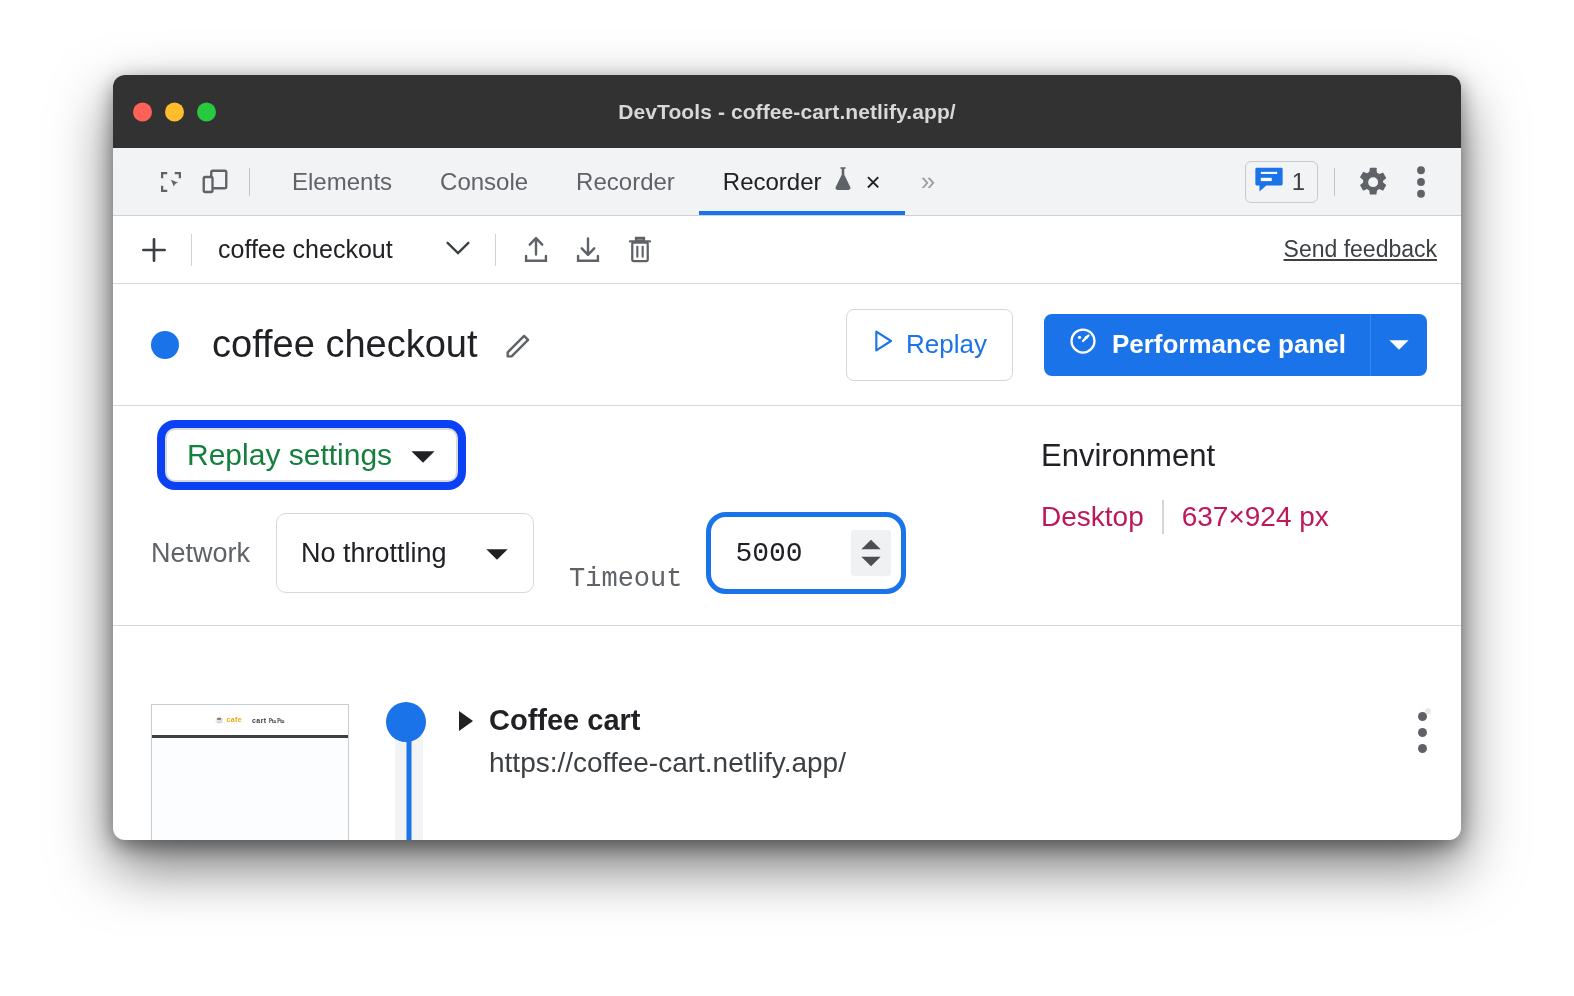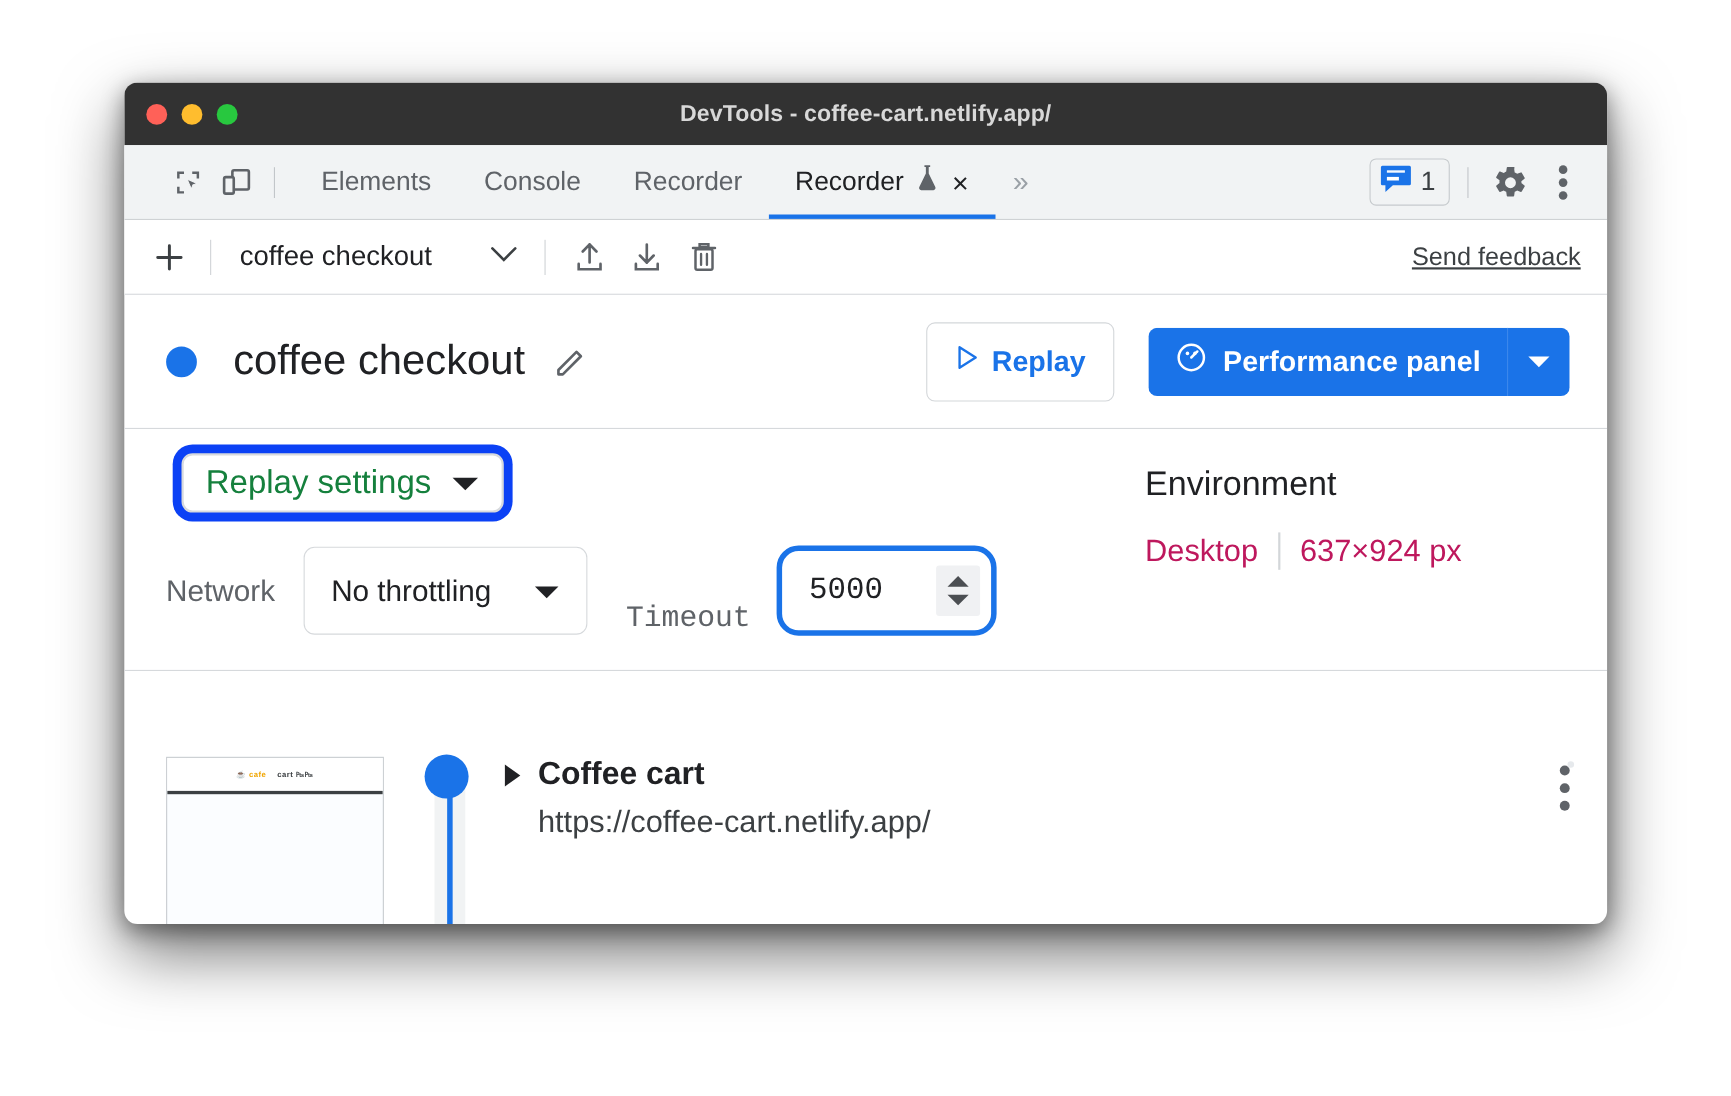--- a/index.html
+++ b/index.html
@@ -31,21 +31,21 @@
     height: 765px;
     border-radius: 12px;
     background: #ffffff;
     overflow: hidden;
     box-shadow: 0 26px 60px rgba(0,0,0,0.55), 0 6px 20px rgba(0,0,0,0.40);
   }
 
   
   #titlebar {
     position: relative;
-    height: 57px;
+    height: 73px;
     background: #323232;
     display: flex;
     align-items: center;
     justify-content: center;
   }
   .traffic-lights {
     position: absolute;
     left: 20px;
     top: 50%;
     transform: translateY(-50%);
@@ -233,21 +233,21 @@
     display: flex;
     align-items: center;
     gap: 12px;
     height: 72px;
     padding: 0 25px;
     border: 1px solid #d4d7da;
     border-radius: 8px;
     background: #ffffff;
     color: #1a73e8;
     font-size: 26px;
-    font-weight: bold;
+    font-weight: normal;
     box-sizing: border-box;
     white-space: nowrap;
   }
   .perf-group {
     display: flex;
     align-items: stretch;
     height: 62px;
     border-radius: 8px;
     overflow: hidden;
   }

